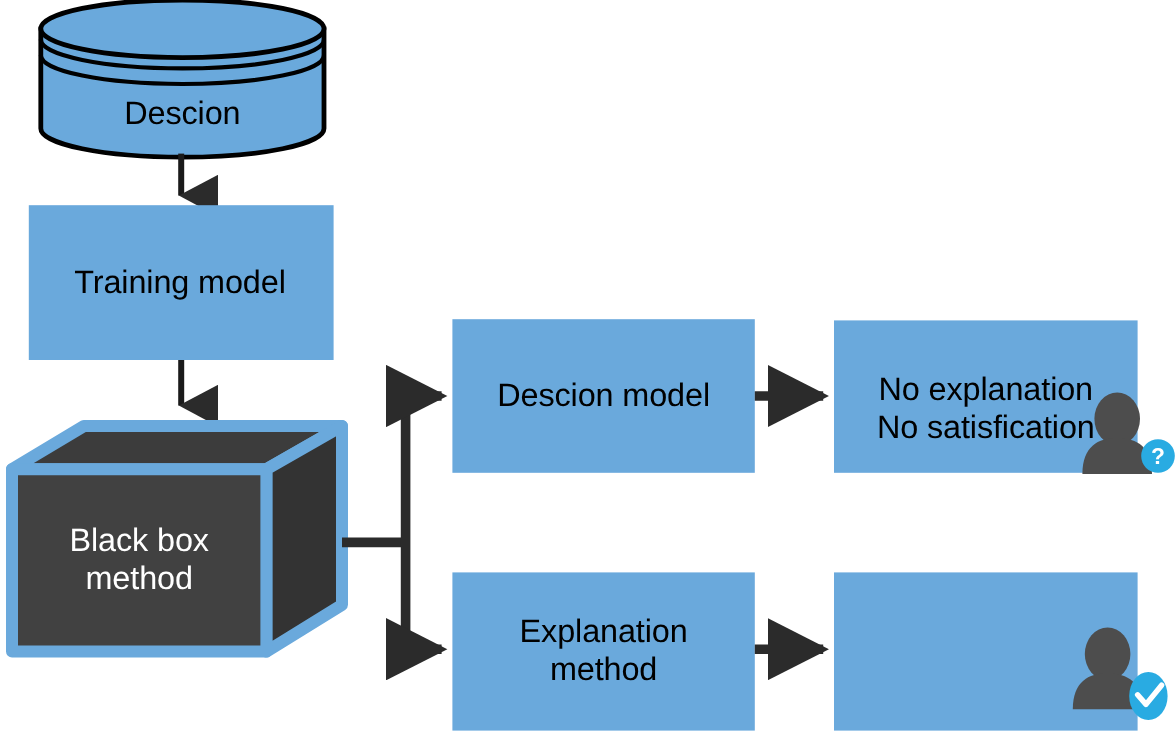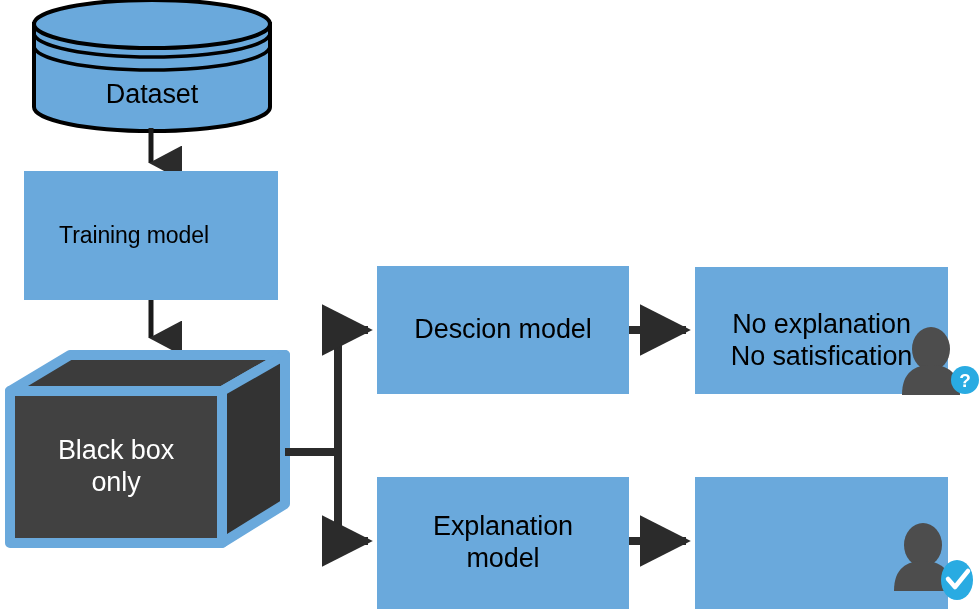--- a/index.html
+++ b/index.html
@@ -37,22 +37,22 @@
     line-height: 1.18;
     white-space: pre-line;
     pointer-events: none;
     letter-spacing: -0.1px;
   }
   .lbl-dataset {
     left: 34px; top: 72px; width: 236px; height: 46px;
     font-size: 27px;
   }
   .lbl-training {
-    left: 24px; top: 171px; width: 220px; height: 129px;
-    font-size: 23px;
+    left: 40px; top: 171px; width: 220px; height: 129px;
+    font-size: 27px;
   }
   .lbl-blackbox {
     left: 10px; top: 392px; width: 212px; height: 150px;
     font-size: 27px;
     color: #ffffff;
   }
   .lbl-descion {
     left: 377px; top: 266px; width: 252px; height: 128px;
     font-size: 27px;
   }
@@ -146,29 +146,29 @@
     <g>
       <ellipse cx="923" cy="545" rx="19" ry="22" fill="#4d4d4d"></ellipse>
       <path d="M894,591 C894,568 907,561 923,561 C940,561 952,569 952,591 Z" fill="#4d4d4d"></path>
     </g>
     <g>
       <ellipse cx="957" cy="580" rx="16" ry="20" fill="#29abe2"></ellipse>
       <path d="M948,579 L955,587 L968,571" fill="none" stroke="#ffffff" stroke-width="4.5" stroke-linecap="round" stroke-linejoin="round"></path>
     </g>
   </svg>
 
-  <div class="node-label lbl-dataset">Dataset</div>
+  <div class="node-label lbl-dataset">Descion</div>
 
   <div class="node-label lbl-training">Training model</div>
 
   <div class="node-label lbl-blackbox">Black box
-only</div>
+method</div>
 
   <div class="node-label lbl-descion">Descion model</div>
 
   <div class="node-label lbl-noexp">No explanation
 No satisfication</div>
 
   <div class="node-label lbl-expmethod">Explanation
-model</div>
+method</div>
 
 
 </div>
 
 </body></html>

